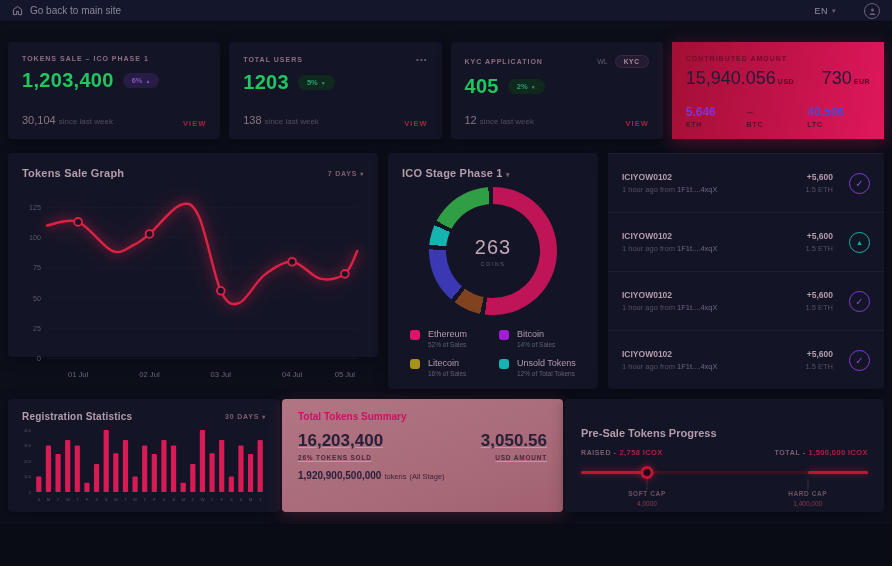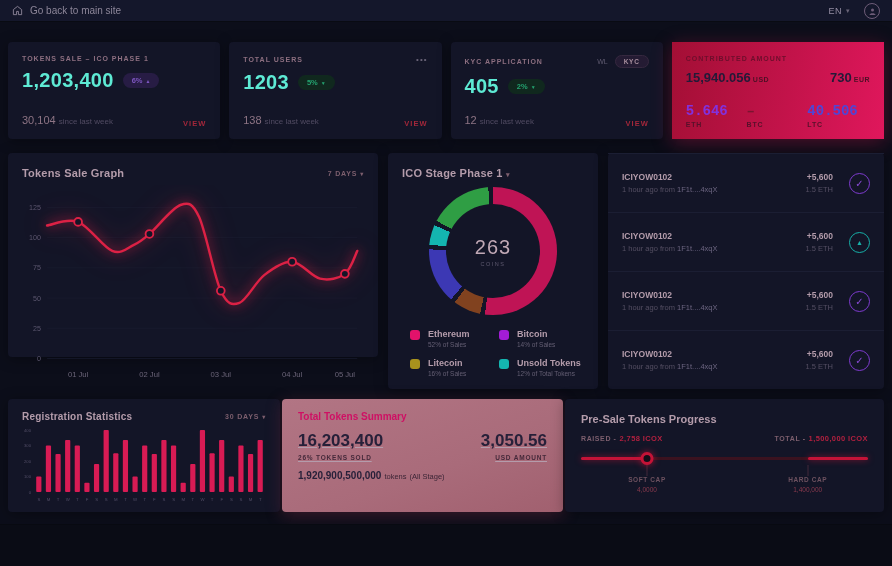--- a/index.html
+++ b/index.html
@@ -8,21 +8,21 @@
     font-family:"Liberation Sans", sans-serif;
     background:#0c0e1a; color:#b49cab; position:relative;
   }
   
   .topbar {
     height:22px; background:#14172b; border-bottom:1px solid #090b12;
     display:flex; align-items:center; justify-content:space-between; padding:0 12px;
   }
   .topbar-left { display:flex; align-items:center; gap:7px; font-size:10px; color:#8d8699; cursor:pointer; }
   .topbar-left svg { display:block; }
-  .topbar-right { display:flex; align-items:center; gap:14px; }
+  .topbar-right { display:flex; align-items:center; gap:28px; }
   .lang { font-size:9px; letter-spacing:.5px; color:#948da3; display:flex; align-items:center; gap:4px; cursor:pointer; }
   .lang .chev { font-size:7px; color:#6a6478; }
   .avatar {
     width:16px; height:16px; border-radius:50%; border:1px solid #6e5c78;
     display:flex; align-items:center; justify-content:center; cursor:pointer;
   }
   
   .content { padding:20px 8px 0 8px; }
   .cards-row { display:grid; grid-template-columns:repeat(4,1fr); gap:9px; }
   .mid-row { display:grid; grid-template-columns:370px 210px 1fr; gap:10px; margin-top:14px; }
@@ -32,41 +32,41 @@
   
   .card { height:97px; padding:13px 14px 11px; display:flex; flex-direction:column; }
   .card-head { display:flex; justify-content:space-between; align-items:center; }
   .card-title { font-size:7px; font-weight:bold; letter-spacing:1px; color:#8d6f80; }
   .card-menu { font-size:8px; color:#6a6478; letter-spacing:1px; cursor:pointer; }
   .kyc-toggle { display:flex; align-items:center; gap:7px; }
   .wl-label { font-size:7px; color:#5f5a70; cursor:pointer; }
   .kyc-pill { font-size:6.5px; font-weight:bold; letter-spacing:.8px; color:#a88f9e; background:#241b33;
     border:1px solid #35283f; border-radius:8px; padding:2px 8px; cursor:pointer; }
   .card-value-row { display:flex; align-items:center; gap:9px; margin-top:7px; }
-  .card-value { font-size:20px; font-weight:bold; color:#5eead4; letter-spacing:.3px; }
+  .card-value { font-size:20px; font-weight:bold; color:#22c55e; letter-spacing:.3px; }
   .badge { font-size:7.5px; font-weight:bold; border-radius:9px; padding:3px 9px; display:flex; align-items:center; gap:3px; }
   .badge .tri { font-size:5px; }
   .badge-purple { background:#271c44; color:#7e57c2; }
   .badge-green { background:#10281e; color:#24a471; }
   .card-foot { margin-top:auto; display:flex; justify-content:space-between; align-items:flex-end; }
   .delta-num { font-size:11px; color:#8d7484; }
   .delta-note { font-size:8px; color:#514b62; margin-left:3px; }
   .view-link { font-size:7.5px; font-weight:bold; letter-spacing:1px; color:#a2273a; cursor:pointer; }
   
   .card-contrib {
     background:linear-gradient(100deg,#a30f35 0%, #c3134a 55%, #e0175c 100%);
     box-shadow:0 4px 18px rgba(200,20,70,.35);
   }
   .card-contrib .card-title { color:#6e0e2c; }
   .contrib-values { display:flex; justify-content:space-between; margin-top:6px; }
-  .contrib-big { font-size:13px; font-weight:bold; color:#231a38; }
+  .contrib-big { font-size:18px; font-weight:normal; color:#231a38; }
   .contrib-unit { font-size:7px; font-weight:bold; color:#4e1026; margin-left:2px; letter-spacing:.5px; }
   .contrib-coins { margin-top:auto; display:flex; }
   .contrib-coin { width:33%; }
-  .coin-val { font-size:14px; font-weight:bold;font-family:Liberation Mono, monospace; }
+  .coin-val { font-size:12px; font-weight:bold; }
   .coin-val--eth { color:#8231dd; }
   .coin-val--btc { color:#7a1430; }
   .coin-val--ltc { color:#4f46d6; }
   .coin-unit { font-size:7px; font-weight:bold; letter-spacing:.8px; color:#56112a; margin-top:2px; }
   
   .panel-head { display:flex; justify-content:space-between; align-items:center; padding:14px 14px 6px; }
   .panel-title { font-size:11px; font-weight:bold; color:#b49cab; letter-spacing:.2px; }
   .range-select { font-size:7px; font-weight:bold; letter-spacing:.8px; color:#7d5f6e; cursor:pointer; }
   .range-select .chev { font-size:6px; margin-left:3px; }
   .viewall-link { font-size:7.5px; font-weight:bold; letter-spacing:.8px; color:#a2273a; cursor:pointer; }
@@ -77,21 +77,21 @@
   .donut-panel { height:236px; }
   .donut-wrap { position:relative; width:128px; height:128px; margin:8px auto 0; }
   .donut-ring { width:128px; height:128px; border-radius:50%; }
   .donut-hole { position:absolute; inset:17px; background:#131527; border-radius:50%;
     display:flex; flex-direction:column; align-items:center; justify-content:center; }
   .donut-center-value { font-size:20px; color:#c0a8b5; letter-spacing:1px; }
   .donut-center-label { font-size:5.5px; letter-spacing:1.5px; color:#5f5a70; margin-top:2px; }
   .legend { display:grid; grid-template-columns:1fr 1fr; gap:10px 6px; padding:14px 16px 0 22px; }
   .legend-item { display:flex; gap:8px; }
   .legend-swatch { width:10px; height:10px; border-radius:3px; margin-top:1px; flex:none; }
-  .legend-name { font-size:9px; font-weight:bold; color:#b49cab; }
+  .legend-name { font-size:9px; font-weight:normal; color:#b49cab; }
   .legend-note { font-size:6.5px; color:#655f74; margin-top:2px; }
   
   .tx-panel { height:236px; display:flex; flex-direction:column; }
   .tx-row { flex:1; display:flex; align-items:center; justify-content:space-between;
     padding:0 14px; border-top:1px solid #1b1e33; cursor:pointer; }
   .tx-id { font-size:8.5px; font-weight:bold; color:#b49cab; }
   .tx-meta { font-size:7.5px; color:#554f63; margin-top:3px; }
   .tx-meta .addr { color:#6c6580; }
   .tx-right { text-align:right; margin-left:auto; margin-right:16px; }
   .tx-amt { font-size:8.5px; font-weight:bold; color:#b49cab; }
@@ -107,21 +107,21 @@
     background:linear-gradient(160deg,#b27584 0%, #a96b7a 60%, #a1606f 100%);
     box-shadow:0 4px 16px rgba(120,40,60,.4); }
   .summary-title { font-size:10px; font-weight:bold; color:#cf1064; }
   .summary-mid { display:flex; justify-content:space-between; margin-top:9px;text-decoration:underline; }
   .summary-big { font-size:17px; font-weight:bold; color:#272039; }
   .summary-sub { font-size:6.5px; font-weight:bold; letter-spacing:.8px; color:#45293a; margin-top:3px; }
   .summary-sub--right { text-align:right; }
   .summary-total { margin-top:9px; font-size:10px; font-weight:bold; color:#272039; }
   .summary-total .small { font-size:7.5px; font-weight:normal; color:#3c2536; margin-left:3px; }
   
-  .presale-panel { height:113px; padding:14px 16px; }
+  .presale-panel { height:113px; padding:28px 16px; }
   .presale-title { font-size:11px; font-weight:bold; color:#b49cab; }
   .presale-labels { display:flex; justify-content:space-between; margin-top:9px; }
   .presale-label { font-size:7px; font-weight:bold; letter-spacing:.6px; color:#7d5f6e; }
   .presale-label b { color:#b1203f; font-size:7.5px; margin-left:3px; letter-spacing:.4px; }
   .slider { position:relative; height:14px; margin-top:8px; cursor:pointer; }
   .slider-track { position:absolute; top:6px; left:0; right:0; height:3px; border-radius:2px; background:#3a121f; }
   .slider-fill { position:absolute; top:6px; height:3px; border-radius:2px; background:#c41337;
     box-shadow:0 0 6px rgba(196,19,55,.7); }
   .slider-handle { position:absolute; top:1px; width:13px; height:13px; border-radius:50%;
     background:#140d18; border:3px solid #c41337; transform:translateX(-50%);

